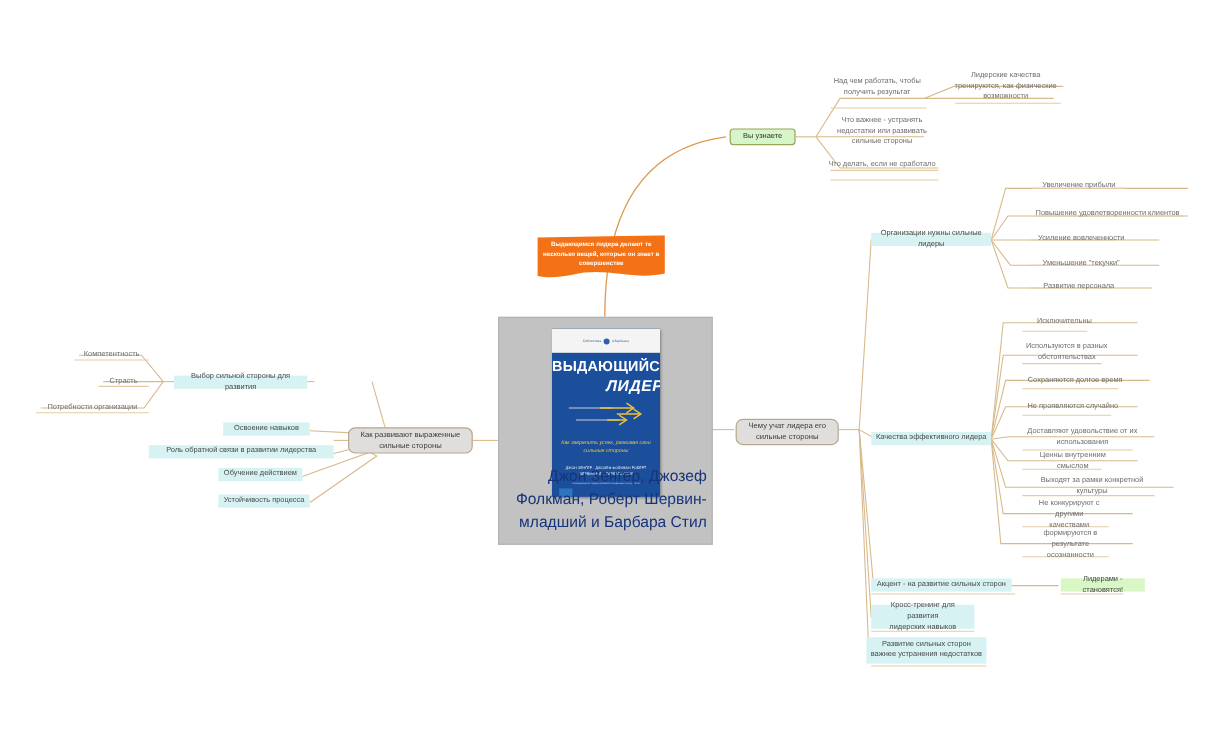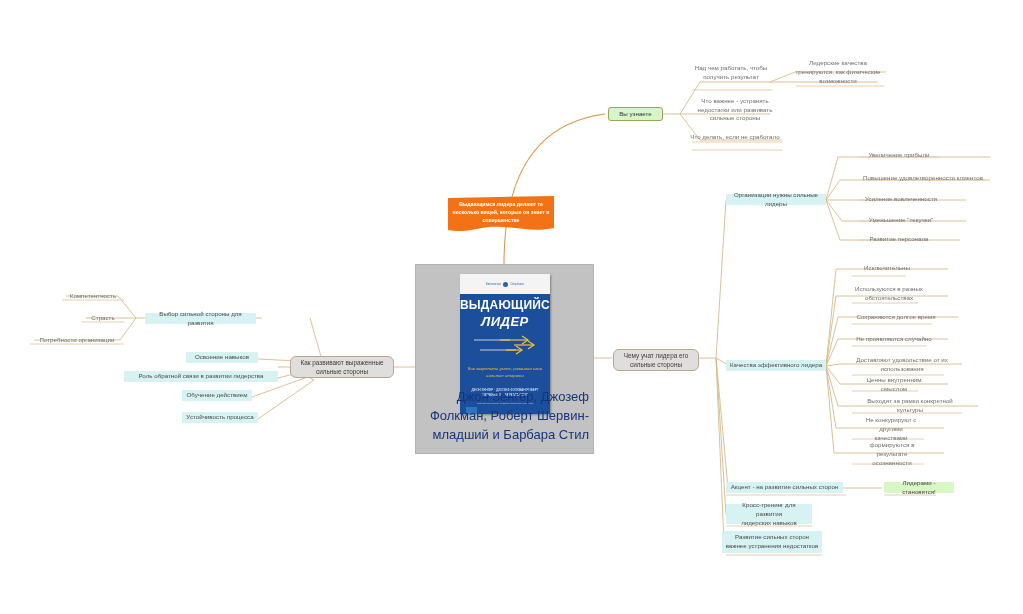--- a/index.html
+++ b/index.html
@@ -47,21 +47,21 @@
     display:flex;align-items:center;justify-content:center;gap:2px;
   }
   #coverTop .pub{font-size:2.6px;color:#3a5f9e;letter-spacing:.1px;}
   #coverTop .dot{width:5px;height:5px;border-radius:50%;background:#2a62b0;}
   .ctitle1{
     position:absolute;left:0;top:24px;width:100%;text-align:center;
     color:#fff;font-size:12px;font-weight:bold;letter-spacing:.2px;
   }
   .ctitle2{
     position:absolute;left:0;top:40px;width:100%;text-align:center;
-    color:#fff;font-size:13px;font-weight:bold;font-style:italic;letter-spacing:.5px;
+    color:#fff;font-size:13px;font-weight:bold;font-style:italic;letter-spacing:.5px;padding-left:24px;
   }
   .csub{
     position:absolute;left:6px;top:92px;width:78px;text-align:center;
     color:#f0c23a;font-size:4.4px;line-height:1.5;font-style:italic;
   }
   .cauth{
     position:absolute;left:6px;top:114px;width:78px;text-align:center;
     color:#ffffff;font-size:2.9px;line-height:1.6;letter-spacing:.1px;
   }
   .cnote{

